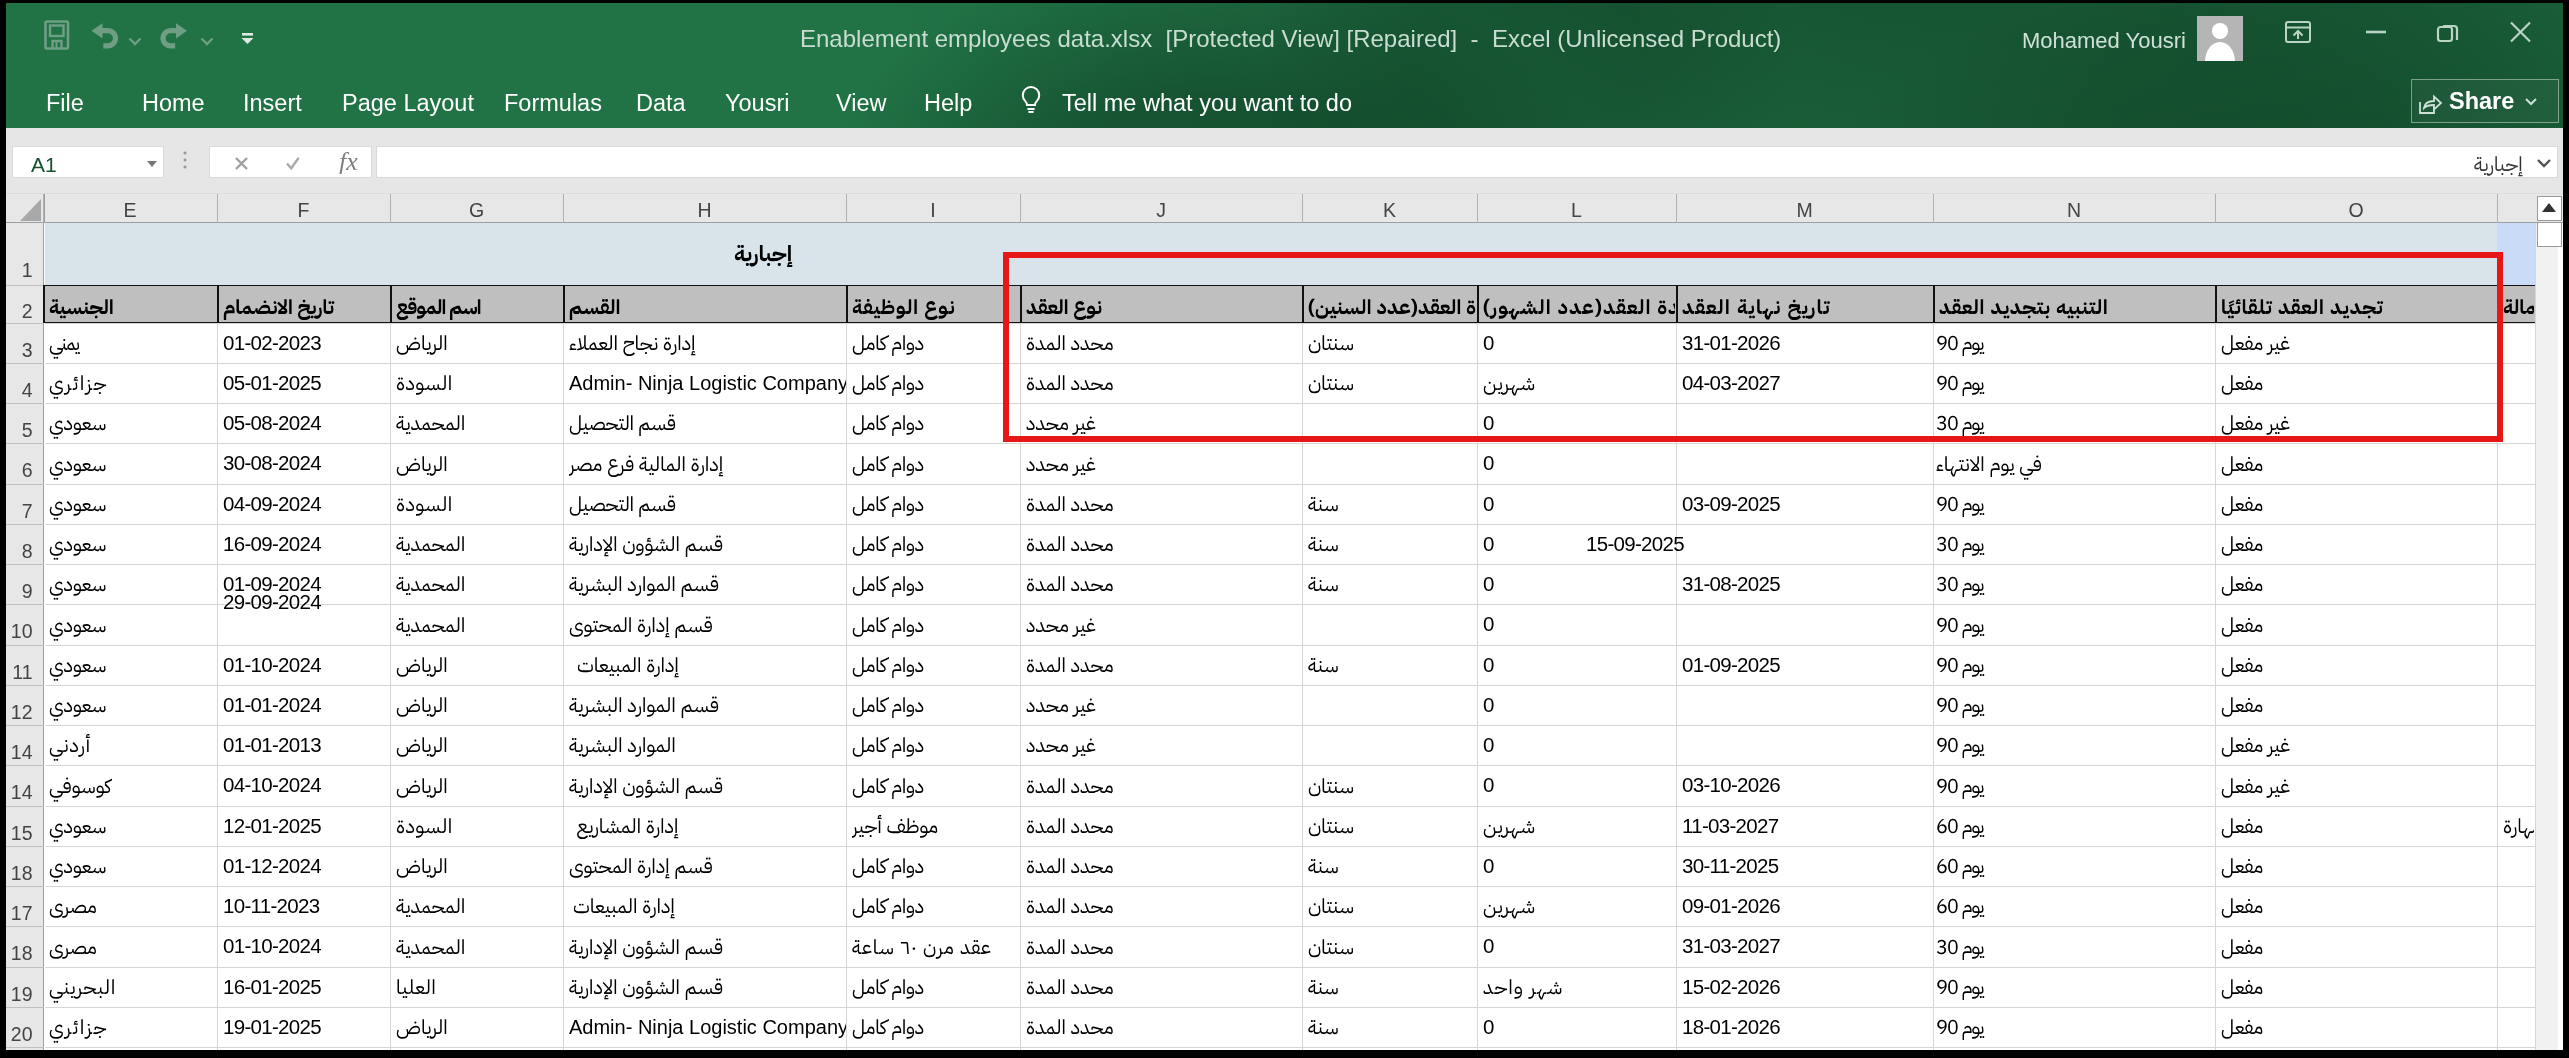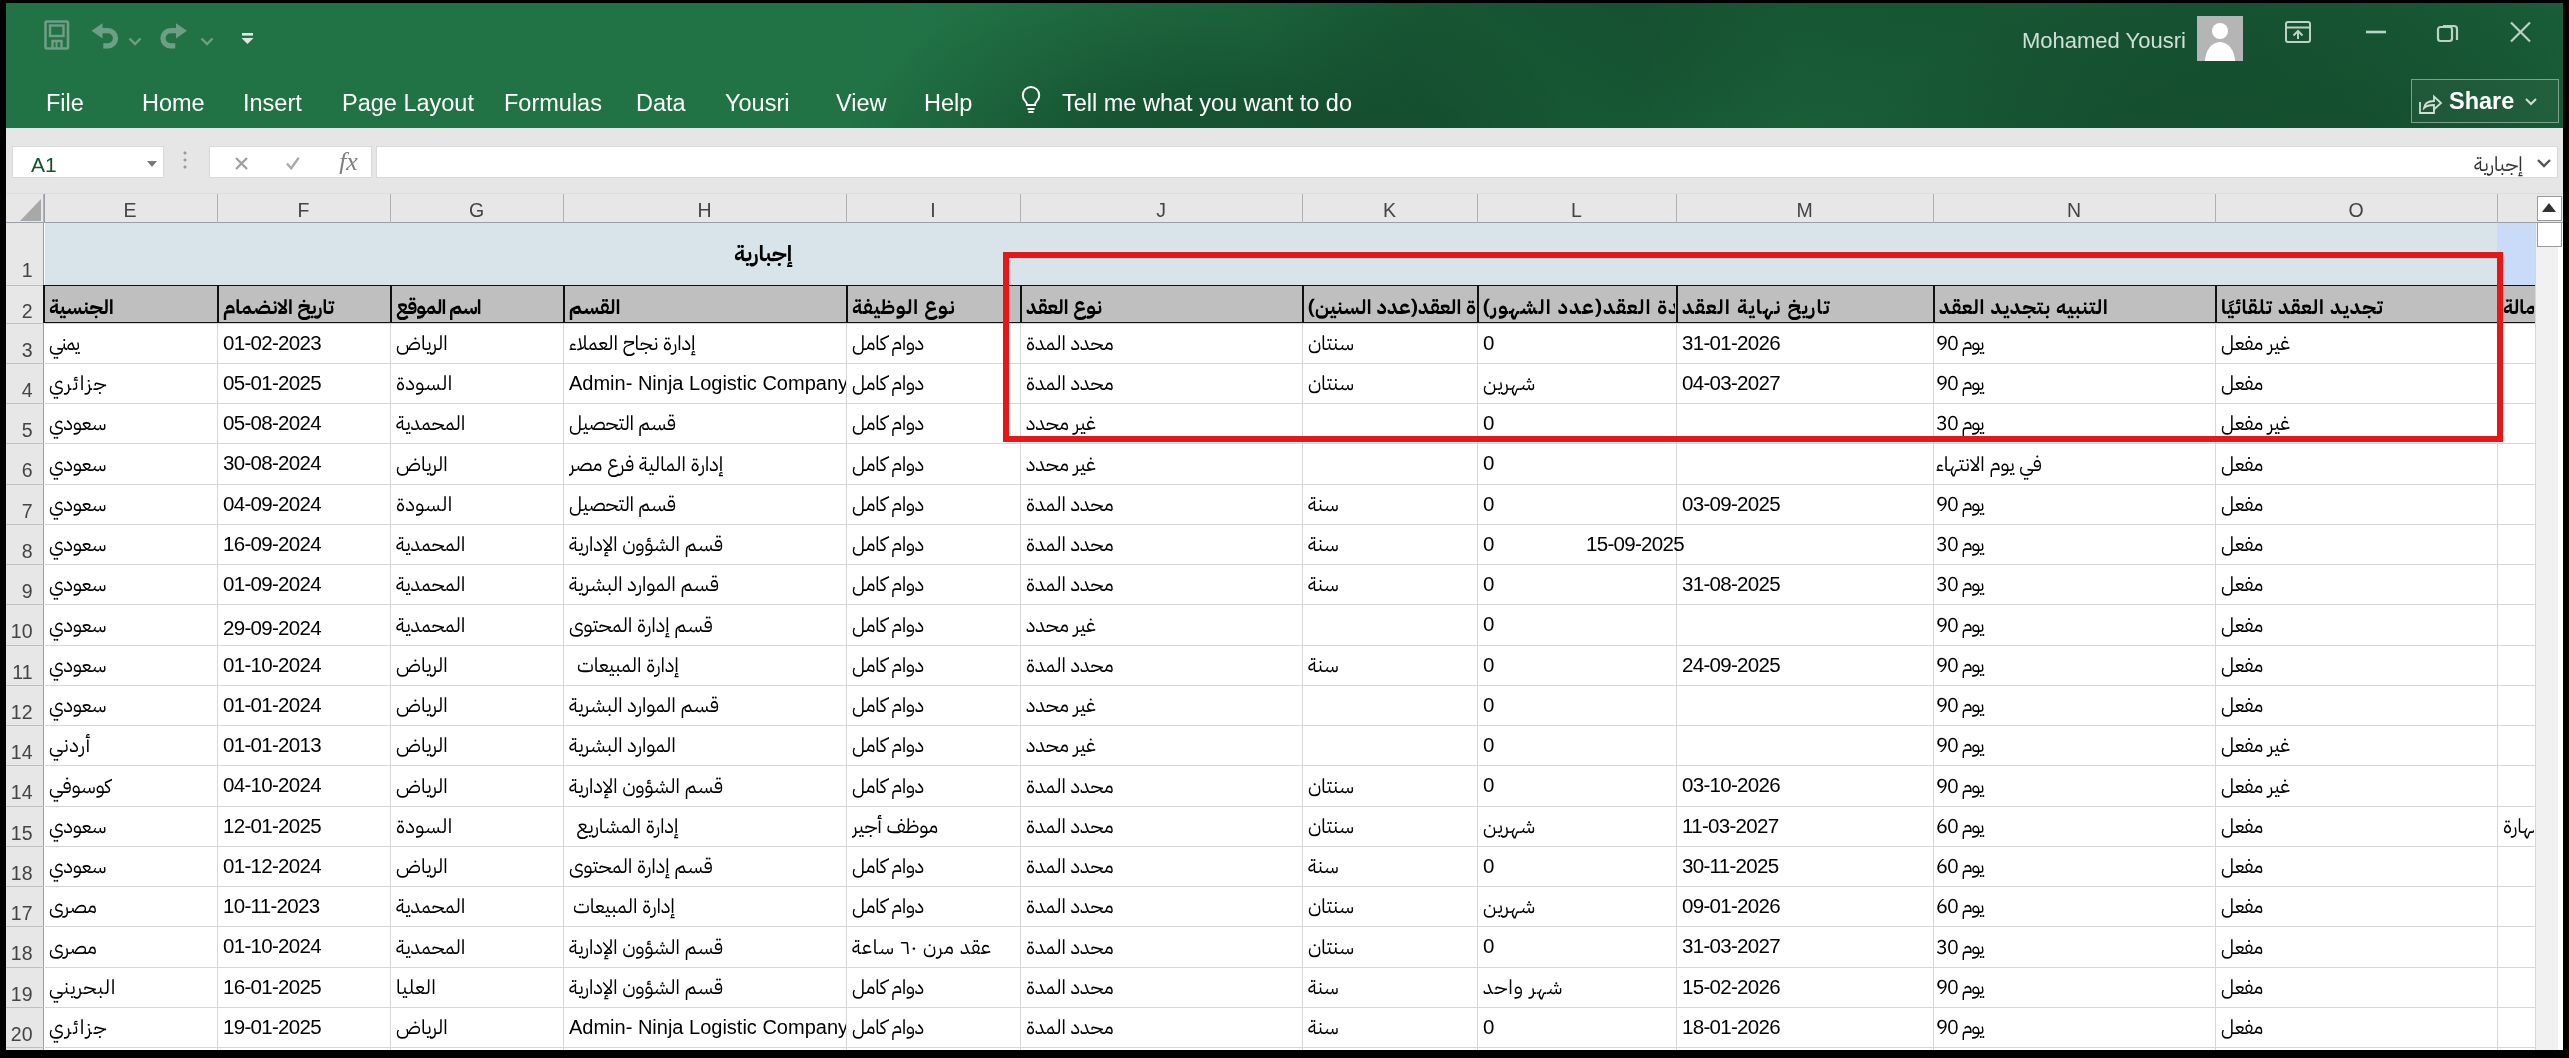--- a/index.html
+++ b/index.html
@@ -49,20 +49,21 @@
 <g stroke="none" fill="#6f9e85">
  <path d="M141 11.2 l11 7.6 l-11 7.6 z"></path>
  <path d="M143 16 h-7.4 a10.3 10.3 0 0 0 0 20.6 h4.6 v-5.3 h-4.6 a5 5 0 0 1 0 -10 h7.4 z"></path>
 </g>
 <path d="M166.5 26.5 l5.5 5.5 l5.5 -5.5" stroke-width="2.4"></path>
 <g stroke="none" fill="#dcebe2">
  <rect x="207" y="21" width="11" height="2.6"></rect>
  <path d="M206.5 26 h12 l-6 6 z"></path>
 </g>
 </svg>
+<div class="ttl" style="left:800px">Enablement employees data.xlsx  [Protected View] [Repaired]  -  Excel (Unlicensed Product)</div>
 <div class="ttl" style="left:2022px;top:28px;color:#cfe0d6;font-size:22px">Mohamed Yousri</div>
 <div class="abs" style="left:2197px;top:16px;width:46px;height:45px;background:#b5b5b5;overflow:hidden">
         <div class="abs" style="left:15px;top:7px;width:16px;height:16px;border-radius:50%;background:#fff"></div>
         <div class="abs" style="left:8px;top:26px;width:30px;height:20px;border-radius:50% 50% 0 0/100% 100% 0 0;background:#fff"></div>
       </div>
 <svg class="abs" style="left:2280px;top:18px" width="262" height="28" viewBox="0 0 262 28" stroke="#b9d4c5" fill="none" stroke-width="2">
 <rect x="6" y="4" width="24" height="20" rx="2"></rect>
         <path d="M6 9.5 h24"></path>
         <path d="M18 21 v-7 m-4.5 3.5 l4.5 -4.5 l4.5 4.5"></path>
 <path d="M86 14 h20" stroke-width="2.6"></path>
@@ -486,21 +487,21 @@
       <svg class="as" style="left:3px;top:5.4px" width="49.4" height="31" viewBox="0 -22 49.4 31">
         <use href="#yom30"></use>
       </svg>
     </div>
 <svg class="as" style="left:2221px;top:569.4px" width="43.1" height="31" viewBox="0 -22 43.1 31">
       <use href="#mofal"></use>
     </svg>
 <svg class="as" style="left:49px;top:609.65px" width="58.4" height="31" viewBox="0 -22 58.4 31">
       <use href="#saudi"></use>
     </svg>
-<div class="dt" style="left:223px;top:608px;width:167px">29-09-2024</div>
+<div class="dt" style="left:223px;top:582px;width:167px">29-09-2024</div>
 <svg class="as" style="left:396px;top:609.65px" width="70.3" height="31" viewBox="0 -22 70.3 31">
       <use href="#moham"></use>
     </svg>
 <svg class="as" style="left:569px;top:609.65px" width="144.8" height="31" viewBox="0 -22 144.8 31">
       <use href="#dmuhtawa"></use>
     </svg>
 <svg class="as" style="left:852px;top:609.65px" width="73.1" height="31" viewBox="0 -22 73.1 31">
       <use href="#dawam"></use>
     </svg>
 <svg class="as" style="left:1026px;top:609.65px" width="70.8" height="31" viewBox="0 -22 70.8 31">
@@ -528,21 +529,21 @@
 <svg class="as" style="left:852px;top:649.9px" width="73.1" height="31" viewBox="0 -22 73.1 31">
       <use href="#dawam"></use>
     </svg>
 <svg class="as" style="left:1026px;top:649.9px" width="88.5" height="31" viewBox="0 -22 88.5 31">
       <use href="#muhaddad"></use>
     </svg>
 <svg class="as" style="left:1308px;top:649.9px" width="31.7" height="31" viewBox="0 -22 31.7 31">
       <use href="#sana"></use>
     </svg>
 <div class="dt" style="left:1483px;top:644.5px;width:193px">0</div>
-<div class="dt" style="left:1682px;top:644.5px;width:251px">24-09-2025</div>
+<div class="dt" style="left:1682px;top:644.5px;width:251px">01-09-2025</div>
 <div class="cell" style="left:1933px;top:644.5px;width:280px;height:40px">
       <svg class="as" style="left:3px;top:5.4px" width="49.4" height="31" viewBox="0 -22 49.4 31">
         <use href="#yom90"></use>
       </svg>
     </div>
 <svg class="as" style="left:2221px;top:649.9px" width="43.1" height="31" viewBox="0 -22 43.1 31">
       <use href="#mofal"></use>
     </svg>
 <svg class="as" style="left:49px;top:690.15px" width="58.4" height="31" viewBox="0 -22 58.4 31">
       <use href="#saudi"></use>

